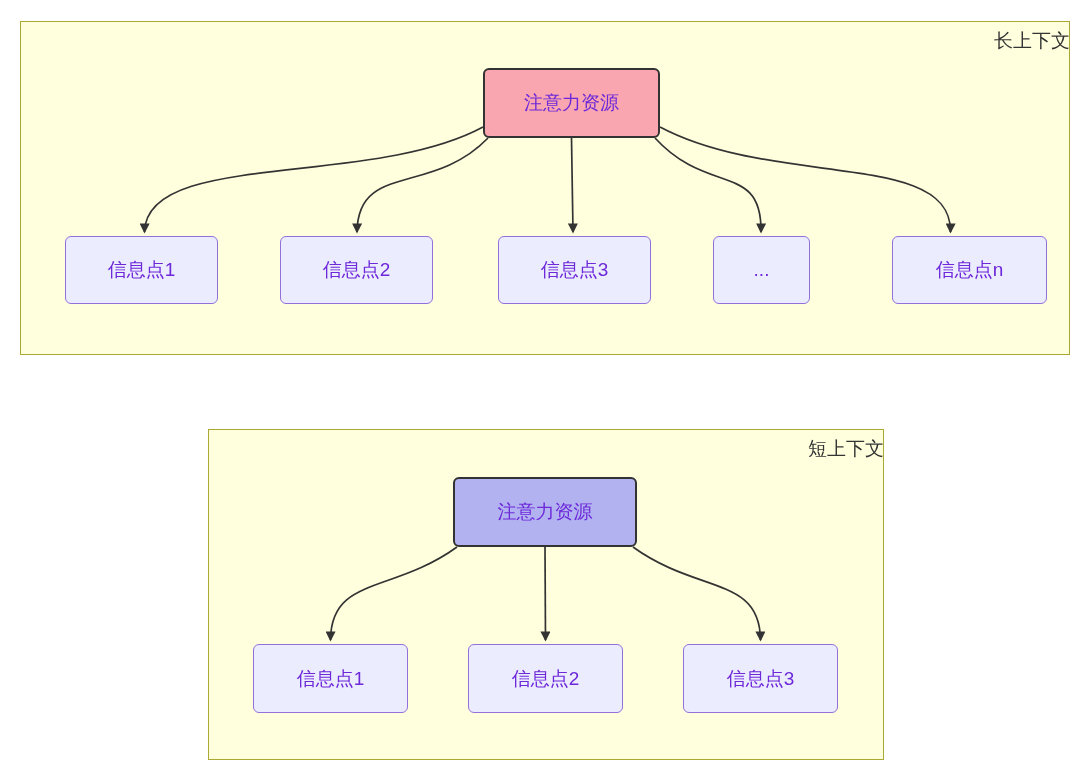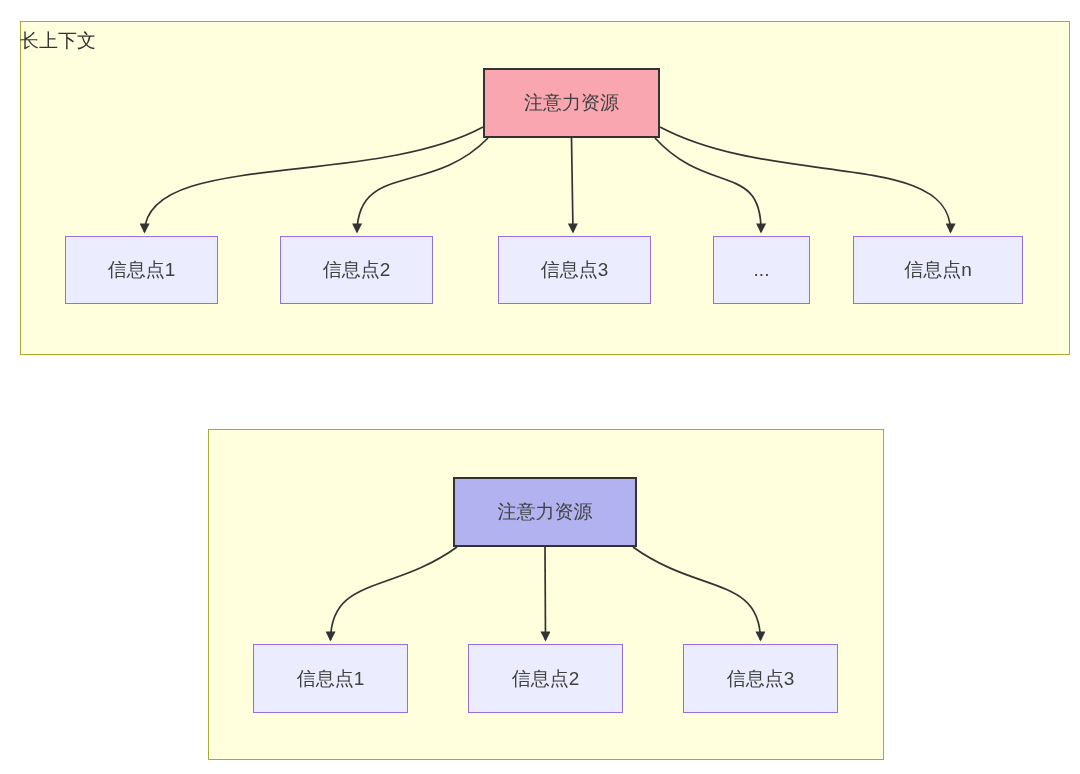--- a/index.html
+++ b/index.html
@@ -17,35 +17,36 @@
     background: #ffffde;
     border: 1.5px solid #aaaa33;
     box-sizing: border-box;
     z-index: 1;
   }
   .container-title {
     position: absolute;
     top: 7px;
     left: 0;
     width: 100%;
-    text-align: left;
+    text-align: right;
     font-size: 19px;
     color: #333333;
     z-index: 2;
   }
   .node {
     position: absolute;
     box-sizing: border-box;
     display: flex;
     align-items: center;
     justify-content: center;
     font-size: 19px;
-    color: #404040;
+    color: #6d28d9;
     z-index: 2;
     text-align: center;
+    border-radius: 6px;
   }
   .source-node { border: 2px solid #333333; }
   .source-long  { background: #f9a6b0; }
   .source-short { background: #b2b2f0; }
   .target-node {
     background: #ececff;
     border: 1.5px solid #9370db;
     text-align: right;
   }
   .edges {
@@ -74,25 +75,26 @@
   </div>
   <div class="node target-node" style="left:280px; top:236px; width:153px; height:68px;">
     <span>信息点2</span>
   </div>
   <div class="node target-node" style="left:498px; top:236px; width:153px; height:68px;">
     <span>信息点3</span>
   </div>
   <div class="node target-node" style="left:713px; top:236px; width:97px; height:68px;">
     <span>...</span>
   </div>
-  <div class="node target-node" style="left:853px; top:236px; width:170px; height:68px;">
+  <div class="node target-node" style="left:892px; top:236px; width:155px; height:68px;">
     <span>信息点n</span>
   </div>
 
   <div class="container" style="left:208px; top:429px; width:676px; height:331px;"></div>
+  <div class="container-title" style="left:208px; top:436px; width:676px;">短上下文</div>
 
   <div class="node source-node source-short" style="left:453px; top:477px; width:184px; height:70px;">
     <span>注意力资源</span>
   </div>
 
   <div class="node target-node" style="left:253px; top:644px; width:155px; height:69px;">
     <span>信息点1</span>
   </div>
   <div class="node target-node" style="left:468px; top:644px; width:155px; height:69px;">
     <span>信息点2</span>

